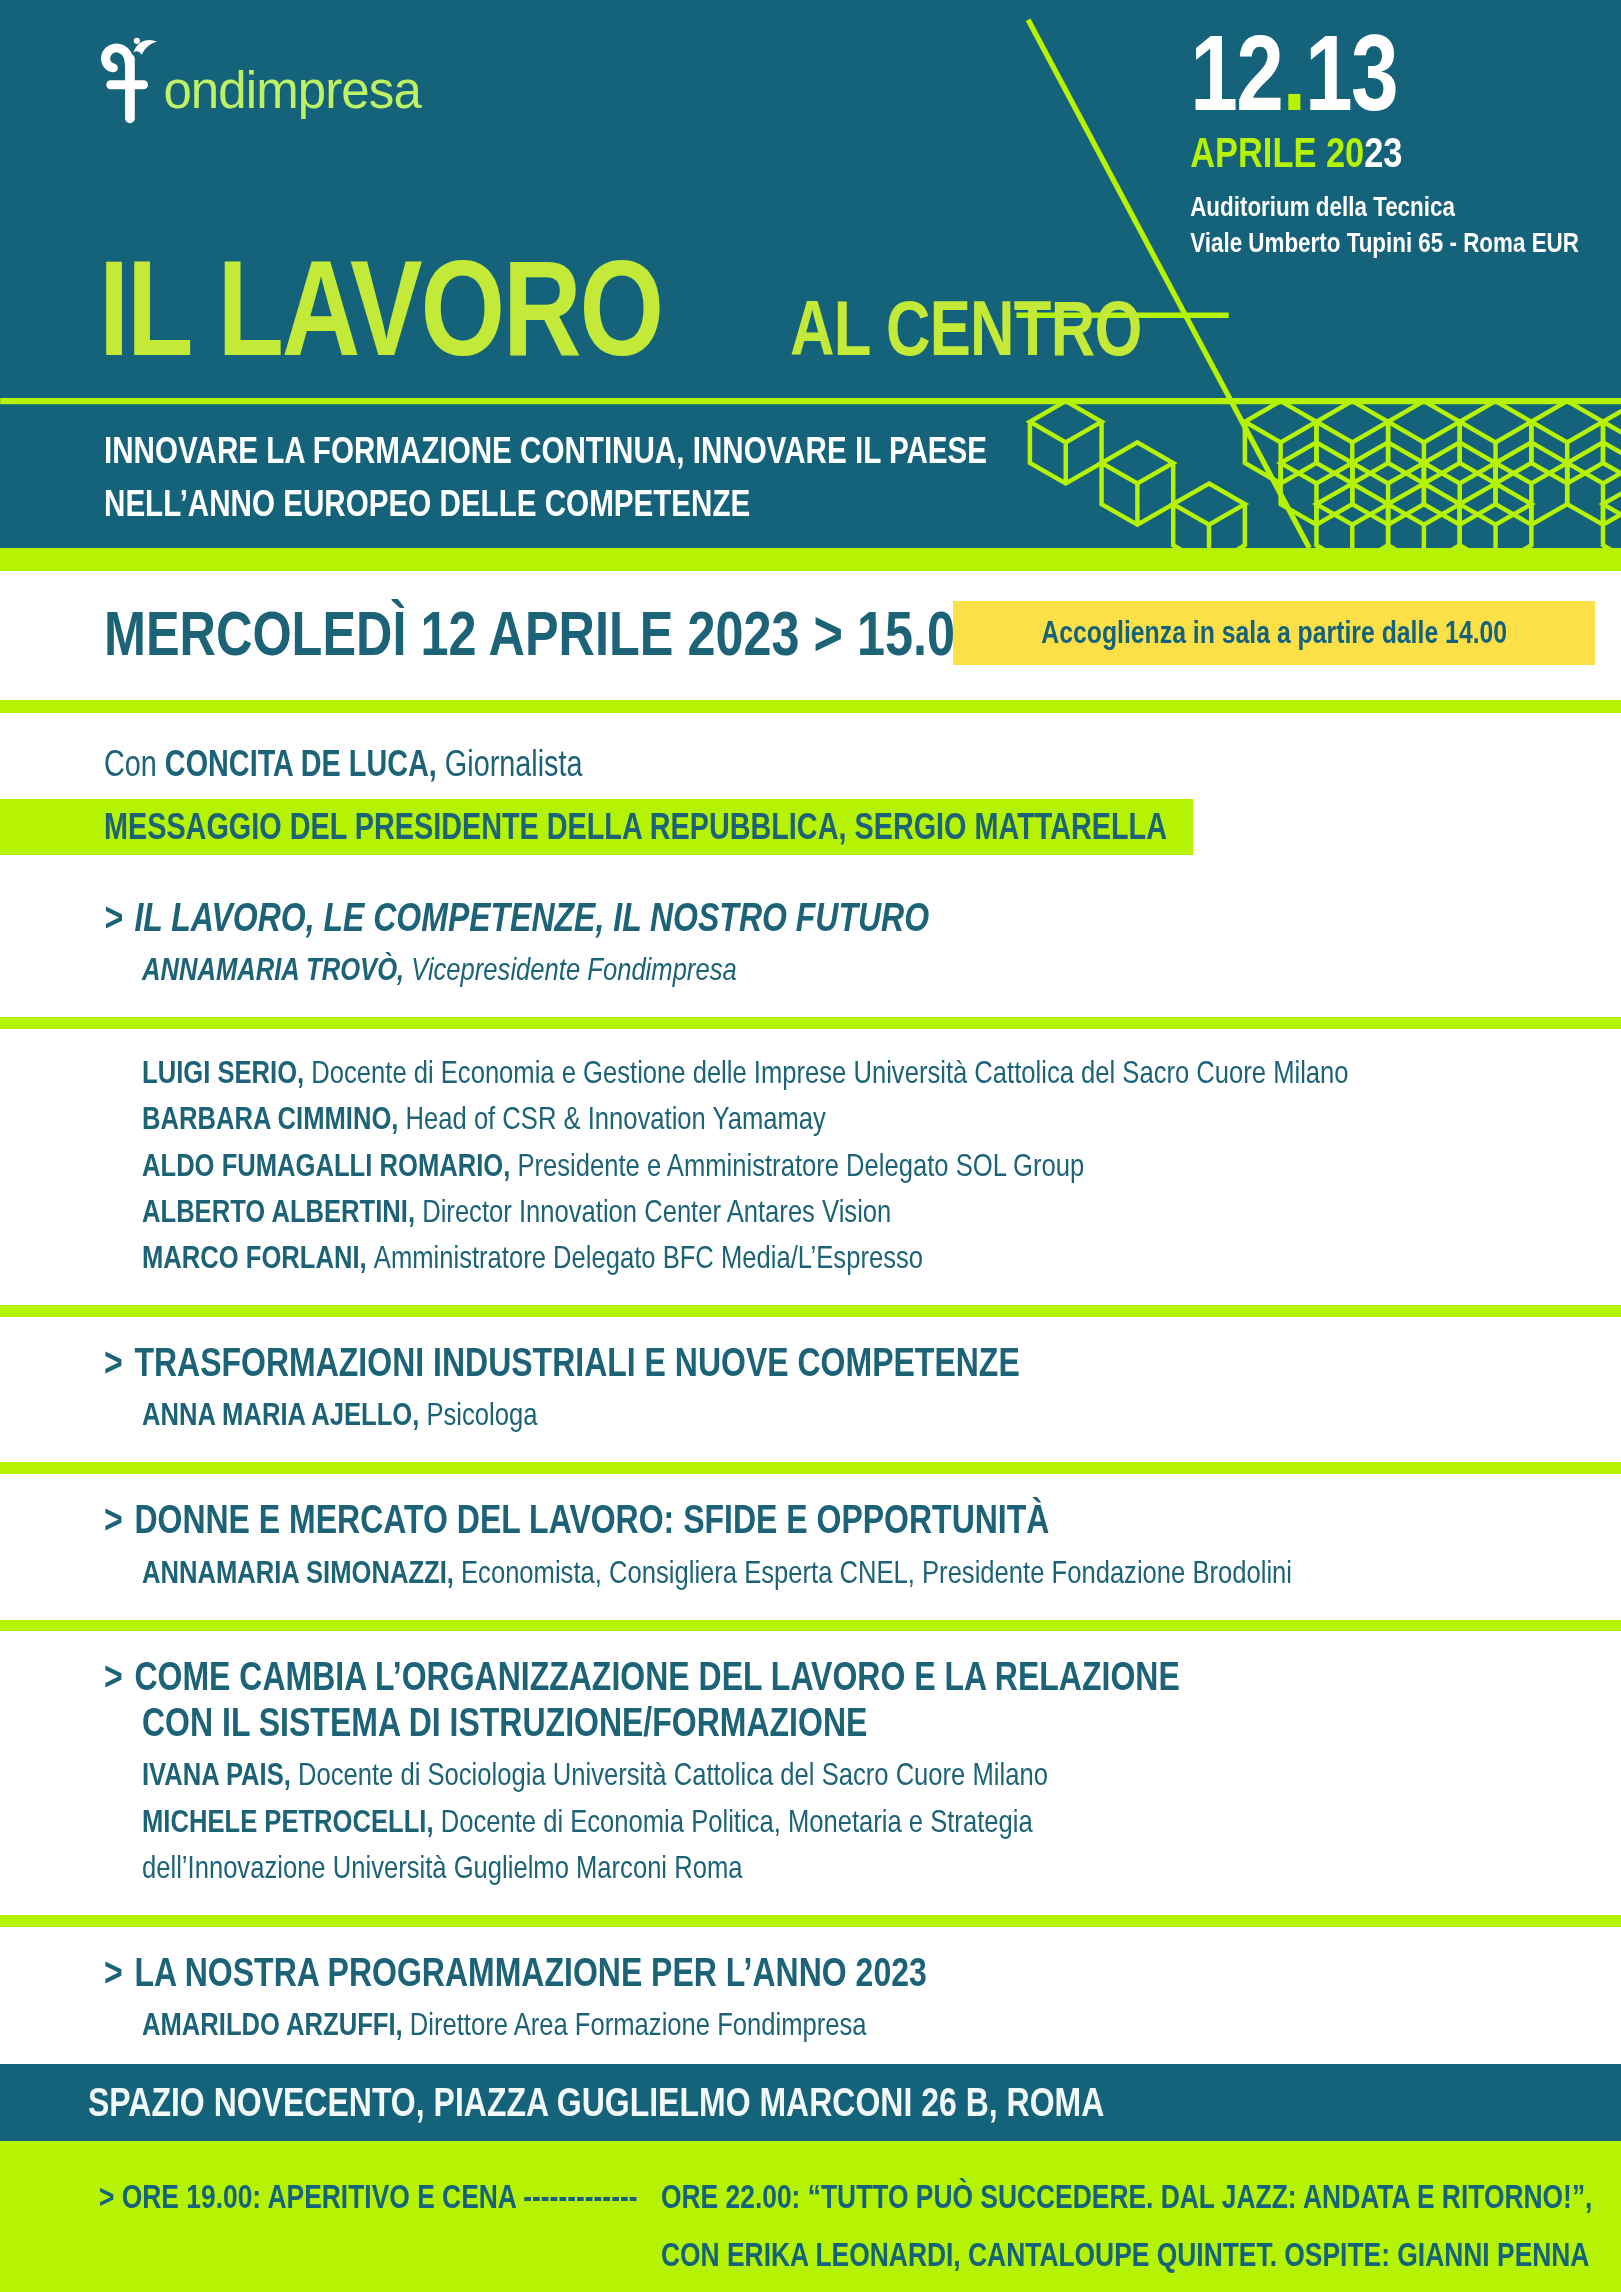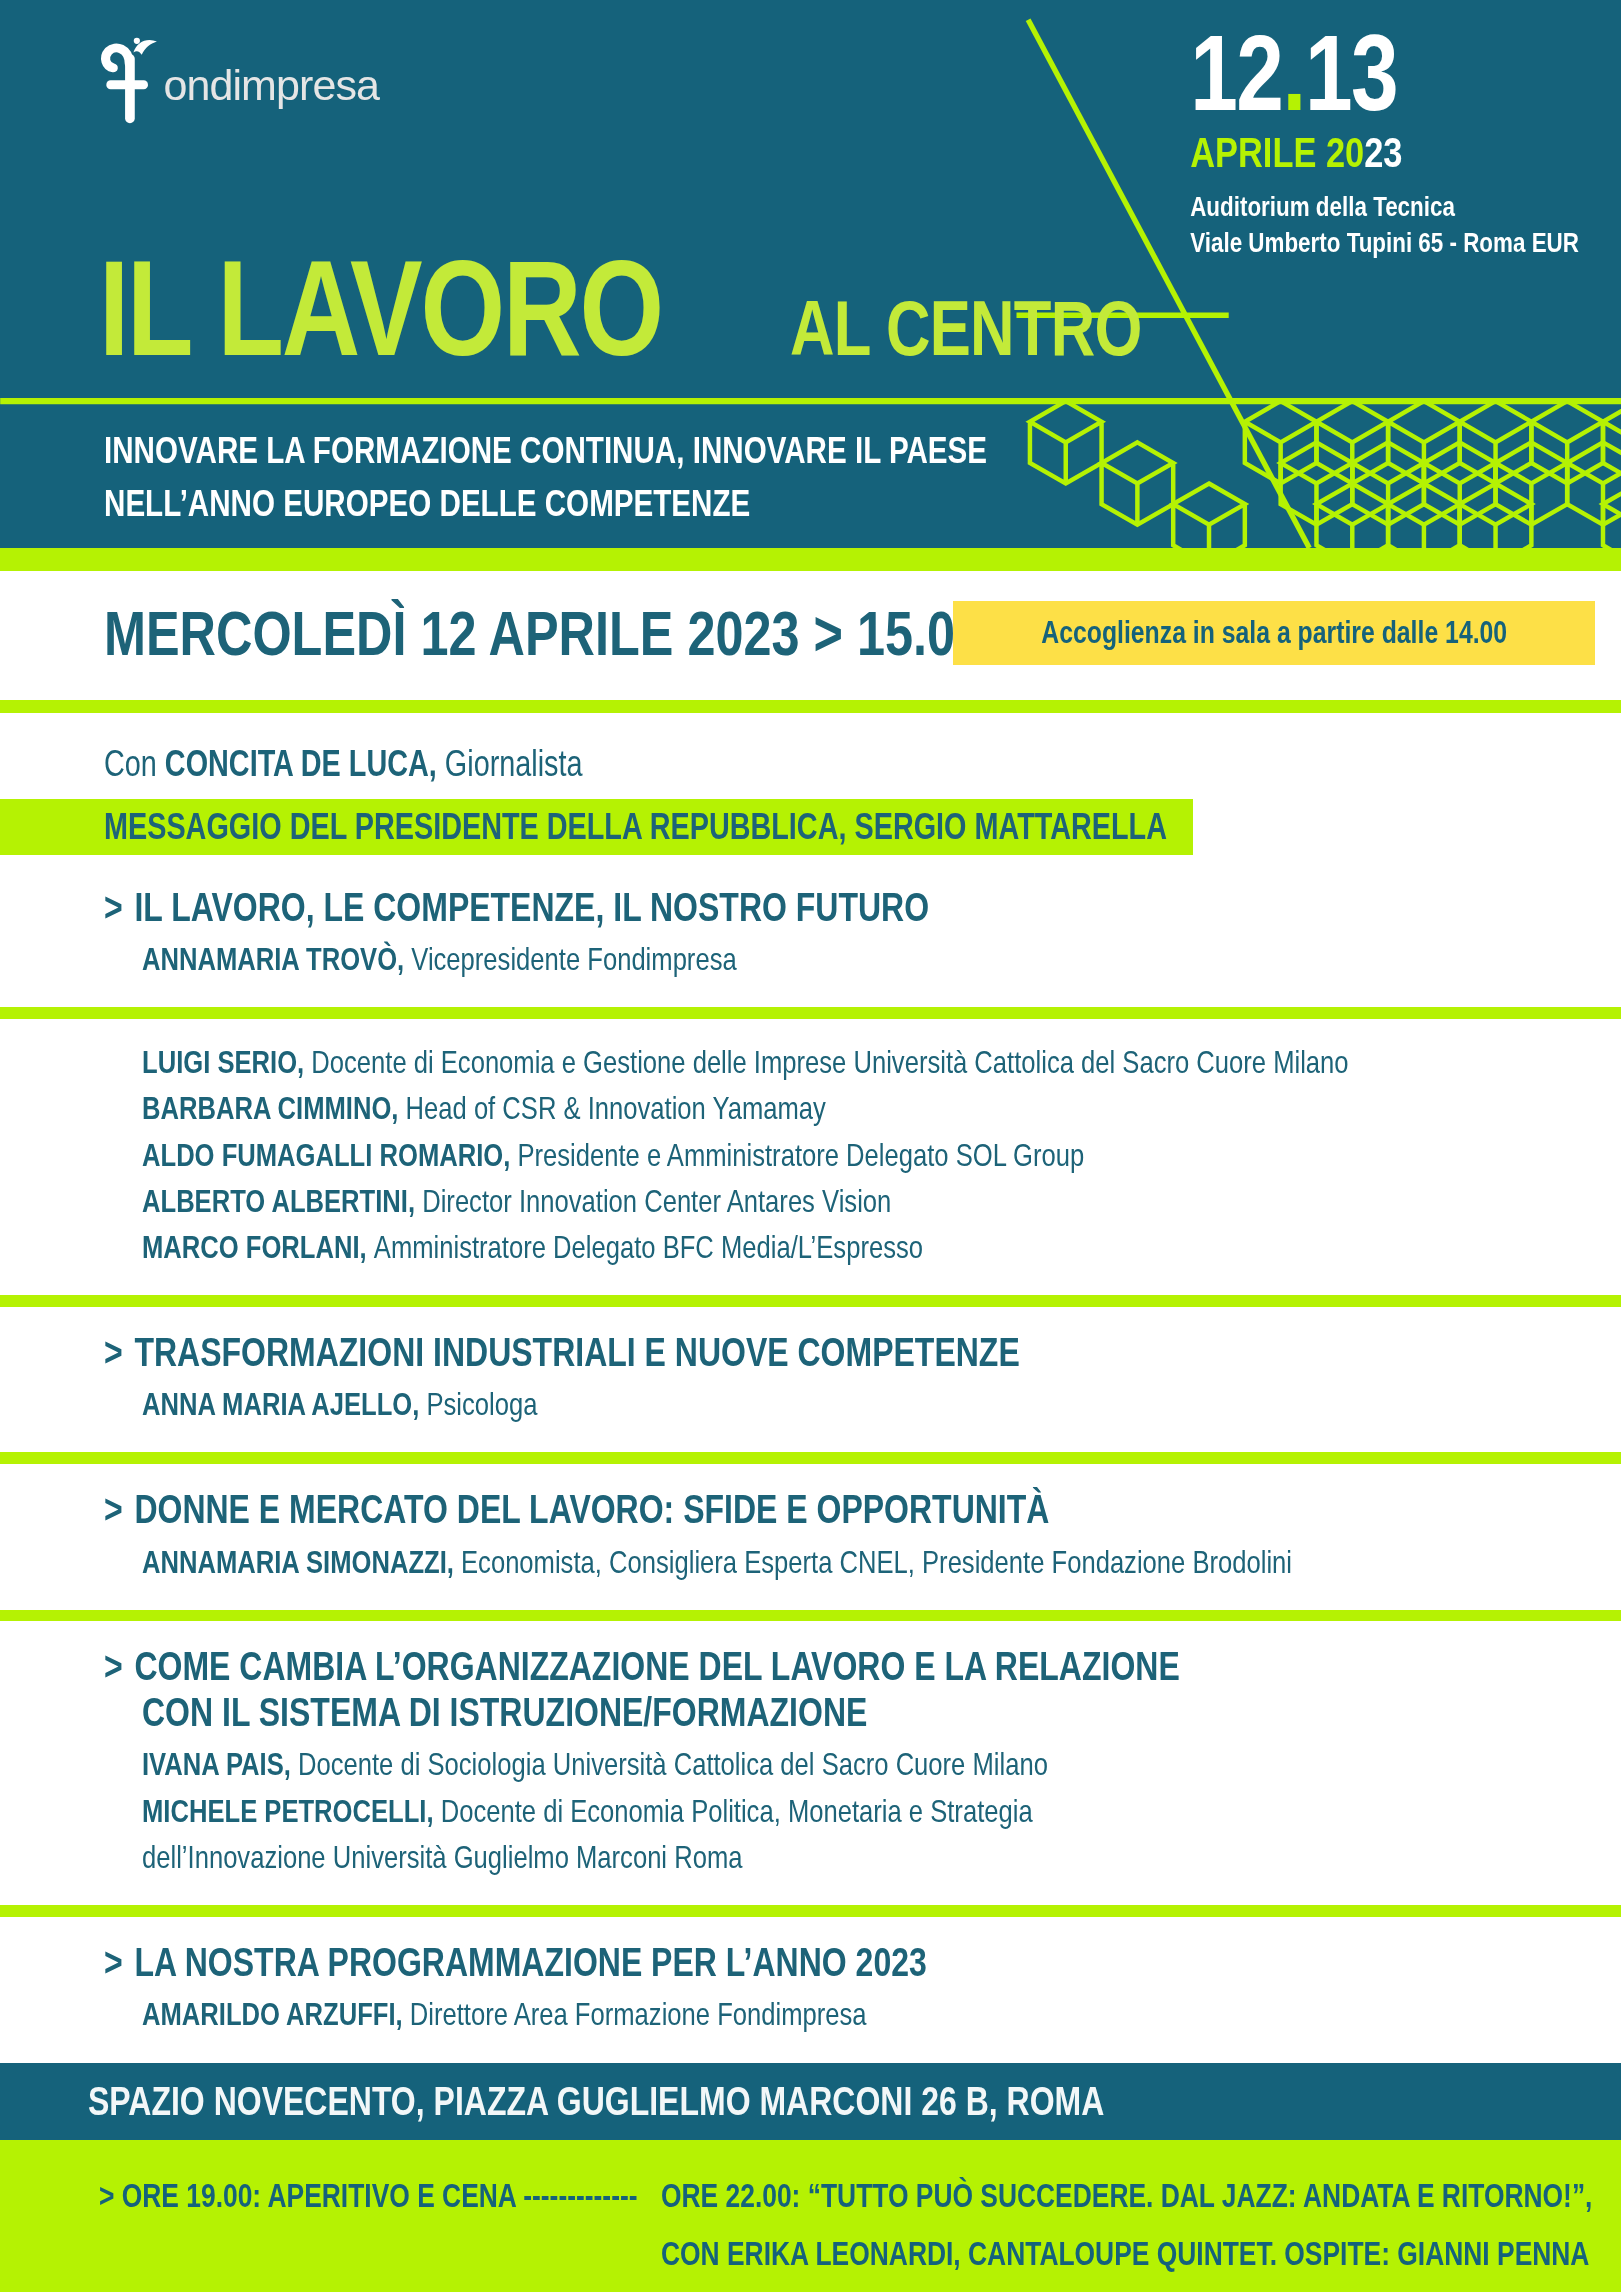--- a/index.html
+++ b/index.html
@@ -12,21 +12,21 @@
   }
   .cond{transform:scaleX(.8);transform-origin:0 50%;white-space:nowrap;}
   .cond-r{transform:scaleX(.8);transform-origin:100% 50%;white-space:nowrap;}
   .cond-c{transform:scaleX(.8);transform-origin:50% 50%;white-space:nowrap;}
 
   
   #header{position:relative;height:548px;flex:0 0 548px;background:#15627b;overflow:hidden;}
   #decor{position:absolute;left:0;top:0;width:1622px;height:548px;}
   #logo{position:absolute;left:97px;top:36px;display:flex;align-items:flex-start;}
   #logo svg{width:70px;height:90px;}
-  .brand{color:#e5e5e5;font-size:43px;font-weight:400;letter-spacing:-0.9px;margin:25px 0 0 -3.6px;}
+  .brand{color:#bef264;font-size:51px;font-weight:400;letter-spacing:-0.9px;margin:25px 0 0 -3.6px;}
   #dateblock{position:absolute;right:43px;top:19.7px;color:#ffffff;}
   .bigdate{font-size:107px;font-weight:700;line-height:1;letter-spacing:-1.8px;}
   .bigdate .dot{color:#b5f203;}
   .monthline{font-size:43px;font-weight:700;line-height:1.05;margin-top:3.6px;letter-spacing:0;}
   .monthline .g{color:#b5f203;}
   .venueline{font-size:28px;font-weight:700;margin-top:16px;line-height:1.15;}
   .addrline{font-size:28px;font-weight:700;margin-top:3.6px;line-height:1.15;}
   #hero{position:absolute;left:99px;top:240px;display:flex;align-items:baseline;color:#c3ea39;}
   .hero-main{font-size:136px;font-weight:700;line-height:1;letter-spacing:-2.7px;}
   .hero-sub{font-size:77px;font-weight:700;line-height:1;margin-left:-12.5px;letter-spacing:-0.9px;}
@@ -44,21 +44,21 @@
   #day-heading{font-size:63px;font-weight:700;line-height:75px;color:#1d6378;}
   #welcome-badge{position:absolute;right:27px;top:5.4px;height:64px;background:#fde047;
     display:flex;align-items:center;padding:0 30px;}
   #welcome-badge span{font-size:31px;font-weight:700;color:#15627b;}
   #hostline{margin:30px 0 0 104px;font-size:36px;font-weight:400;}
   #hostline b{font-weight:700;}
   #msgbar{margin-top:14.3px;width:1193px;height:56px;background:#b5f203;display:flex;align-items:center;padding-left:104px;}
   #msgbar span{font-size:36px;font-weight:700;color:#1d6378;}
   #sessions{padding:0;}
   .session{margin:23px 0 27px 104px;}
-  .session:first-child{margin-top:30px;}
+  .session:first-child{margin-top:40px;font-style:italic;}
   .s-title{font-size:40px;font-weight:700;line-height:1.14;color:#1d6378;}
   .s-title .chev{display:inline-block;width:38px;}
   .s-title.indent{margin-left:38px;}
   .s-speakers{margin-top:9px;margin-left:38px;}
   .s-speaker{font-size:32px;font-weight:400;line-height:1.28;margin-top:5.4px;color:#1d6378;}
   .s-speaker b{font-weight:700;}
 
   
   #venuebar{flex:0 0 77px;height:77px;background:#15627b;display:flex;align-items:center;padding-left:88px;}
   #venuebar span{color:#f2f7f8;font-size:40px;font-weight:700;}

